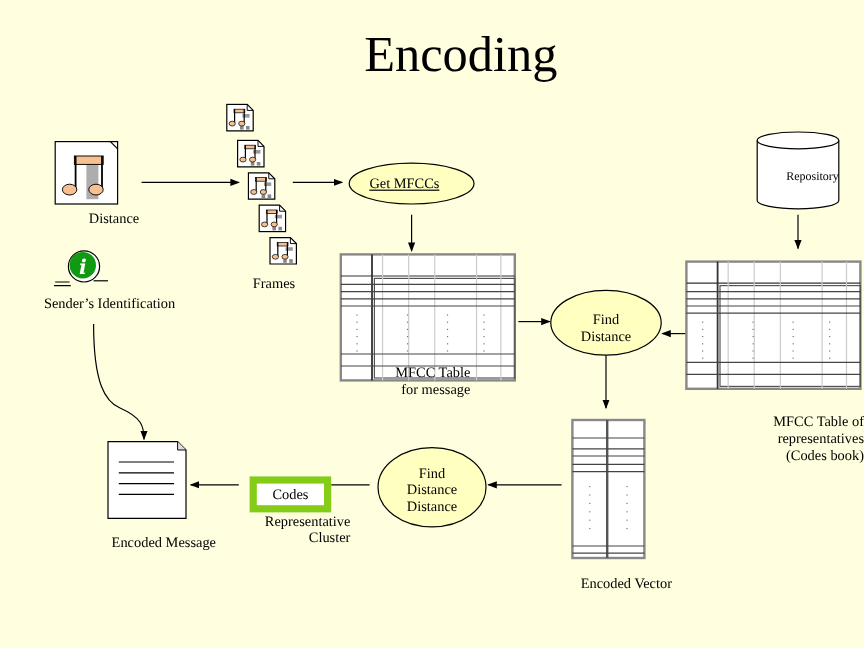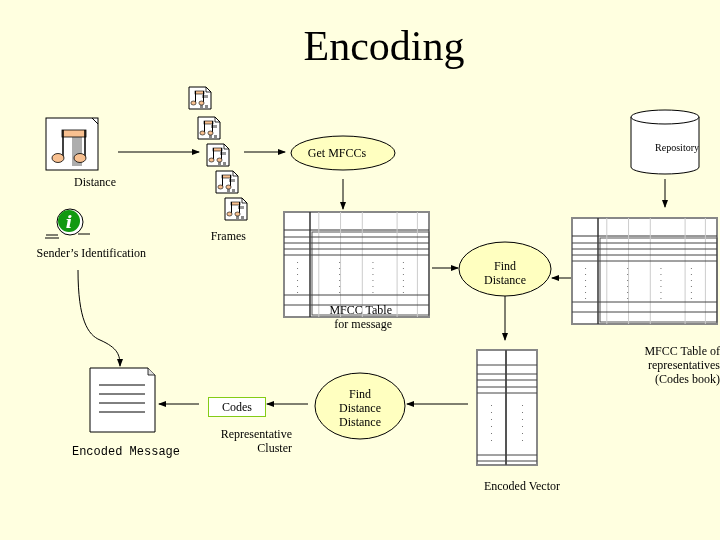--- a/index.html
+++ b/index.html
@@ -13,21 +13,21 @@
   .abs { position: absolute; }
   .title {
     left: 0; top: 18px; width: 720px; text-align: center;
     font-size: 42px; line-height: 56px; padding-left: 24px;
   }
   .label { font-size: 12px; line-height: 14px; text-align: right; white-space: nowrap; }
   .ellipse-label { font-size: 12px; line-height: 14px; text-align: center; }
   svg.overlay { position: absolute; left: 0; top: 0; }
   .codes-box {
     left: 208px; top: 397px; width: 56px; height: 18px;
-    border: 1px solid #84cc16; background: #fff;
+    border: 6px solid #84cc16; background: #fff;
     font-size: 12px; line-height: 18px; text-align: center;
   }
 </style>
 </head>
 <body>
 
 <div class="abs title">Encoding</div>
 
 <svg class="overlay" width="720" height="540">
   <defs>
@@ -212,21 +212,21 @@
     <line x1="468" y1="404" x2="407" y2="404" marker-end="url(#arr)"></line>
     <line x1="308" y1="404" x2="267" y2="404" marker-end="url(#arr)"></line>
     <line x1="199" y1="404" x2="159" y2="404" marker-end="url(#arr)"></line>
     <path d="M78,270 C78,320 88,335 100,340 C118,348 120,355 120,366" marker-end="url(#arr)"></path>
   </g>
 </svg>
 
 <div class="abs label" style="left:36px; top:175px; width:80px;">Distance</div>
 <div class="abs label" style="left:6px; top:246px; width:140px;">Sender’s Identification</div>
 <div class="abs label" style="left:186px; top:229px; width:60px;">Frames</div>
-<div class="abs ellipse-label" style="left:291px; top:146px; width:92px;">Get MFCCs</div>
+<div class="abs ellipse-label" style="left:291px; top:146px; width:92px;text-decoration:underline;">Get MFCCs</div>
 <div class="abs label" style="left:631px; top:141px; width:68px; font-size:10px;">Repository</div>
 
 <div class="abs label" style="left:292px; top:303px; width:100px;">
   <div>MFCC Table</div>
   <div>for message</div>
 </div>
 
 <div class="abs label" style="left:610px; top:344px; width:110px;">
   <div>MFCC Table of</div>
   <div>representatives</div>
@@ -246,13 +246,13 @@
   <div>Distance</div>
 </div>
 
 <div class="abs codes-box">Codes</div>
 
 <div class="abs label" style="left:192px; top:427px; width:100px;">
   <div>Representative</div>
   <div>Cluster</div>
 </div>
 
-<div class="abs label" style="left:70px; top:445px; width:110px;font-family:Liberation Mono, monospace;">Encoded Message</div>
+<div class="abs label" style="left:70px; top:445px; width:110px;">Encoded Message</div>
 
 </body></html>

